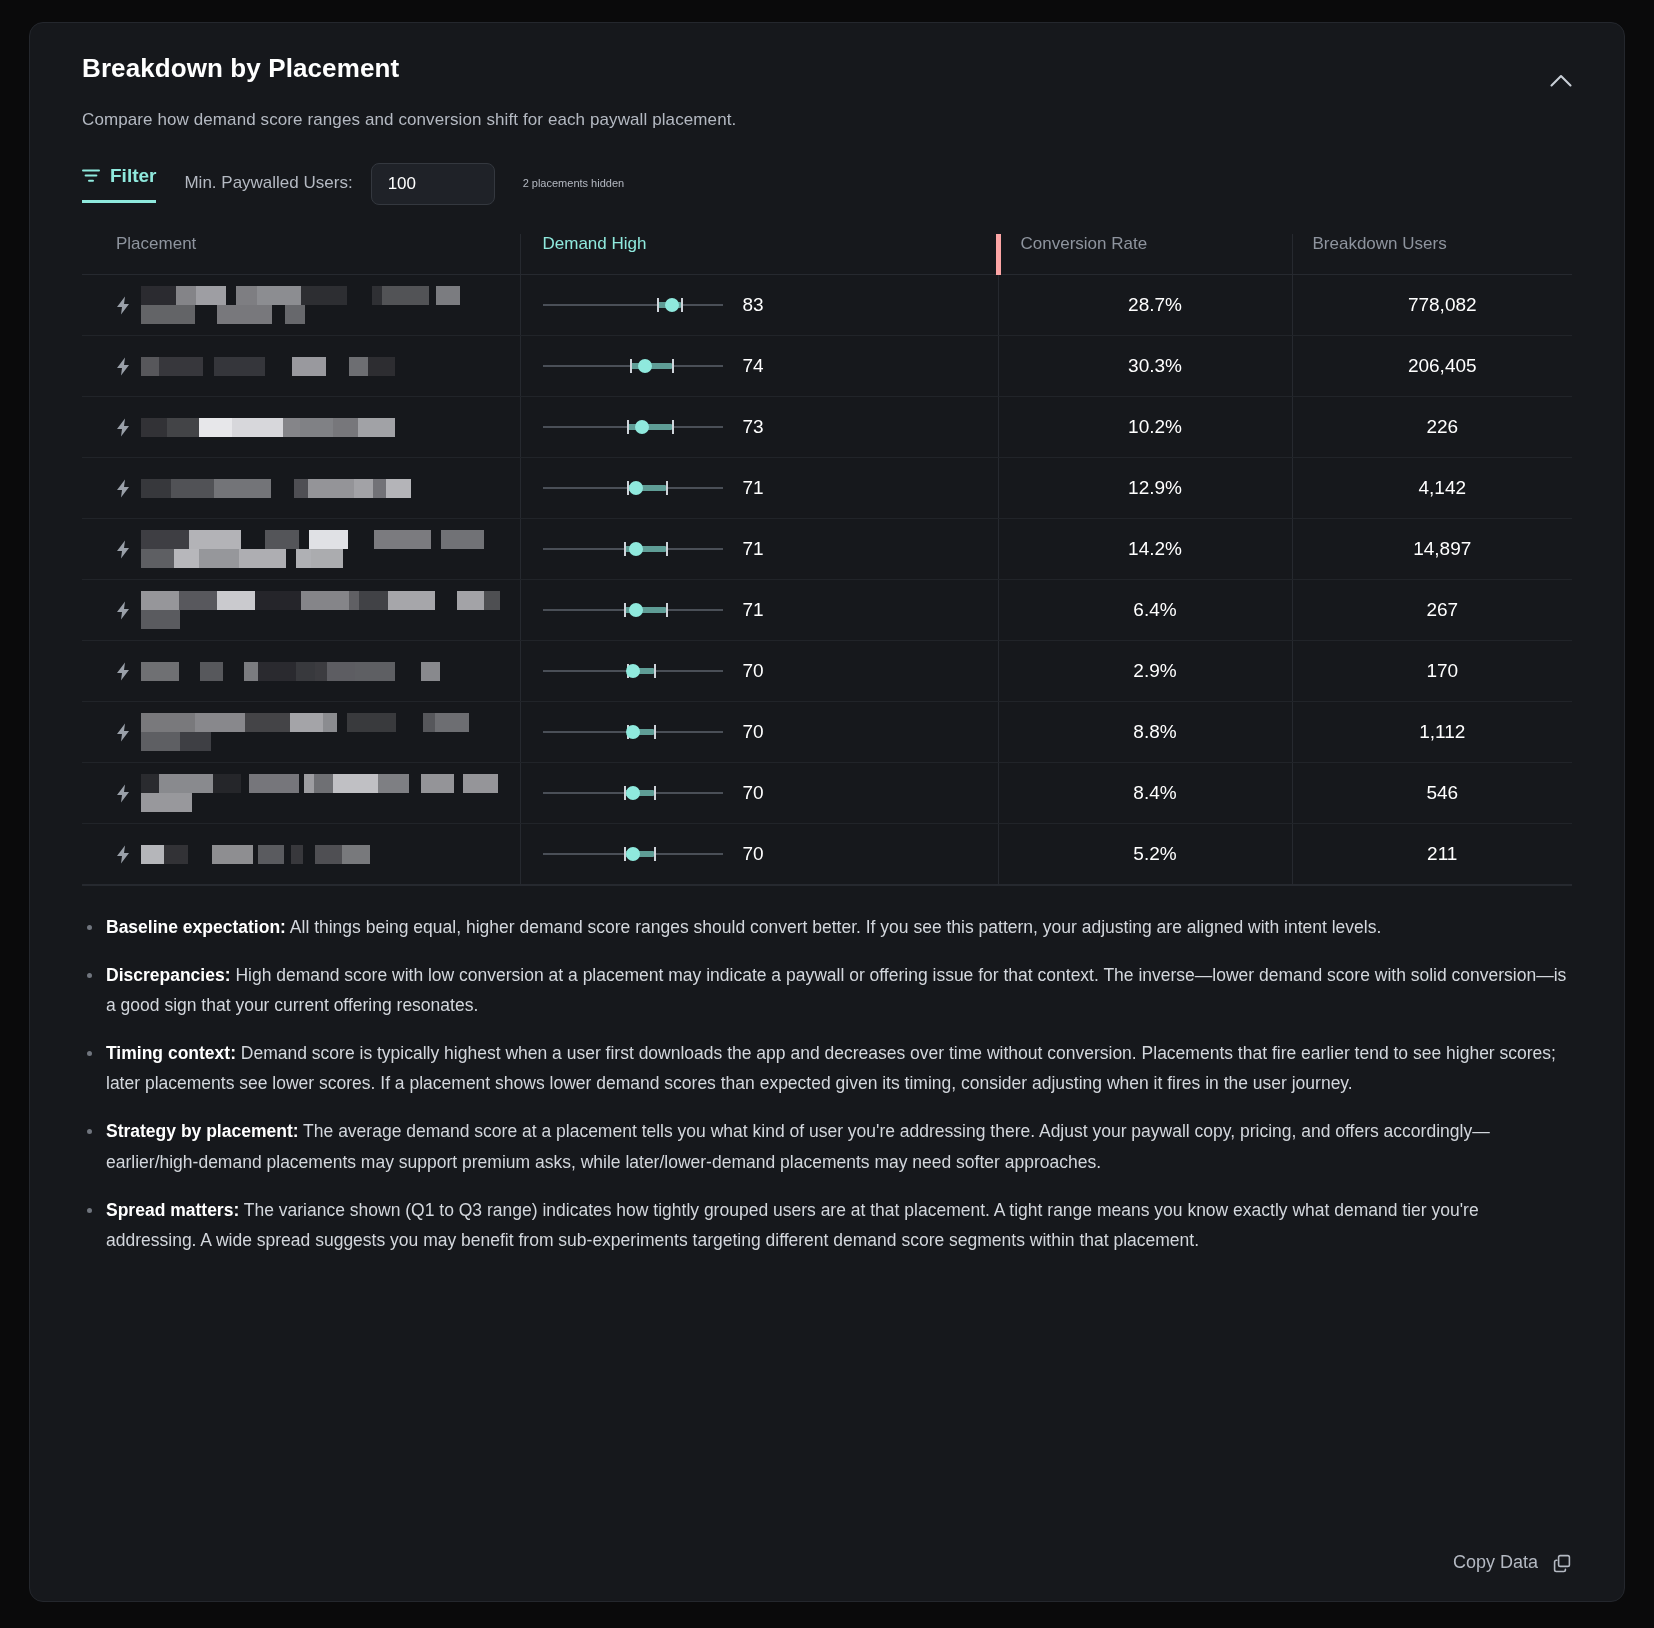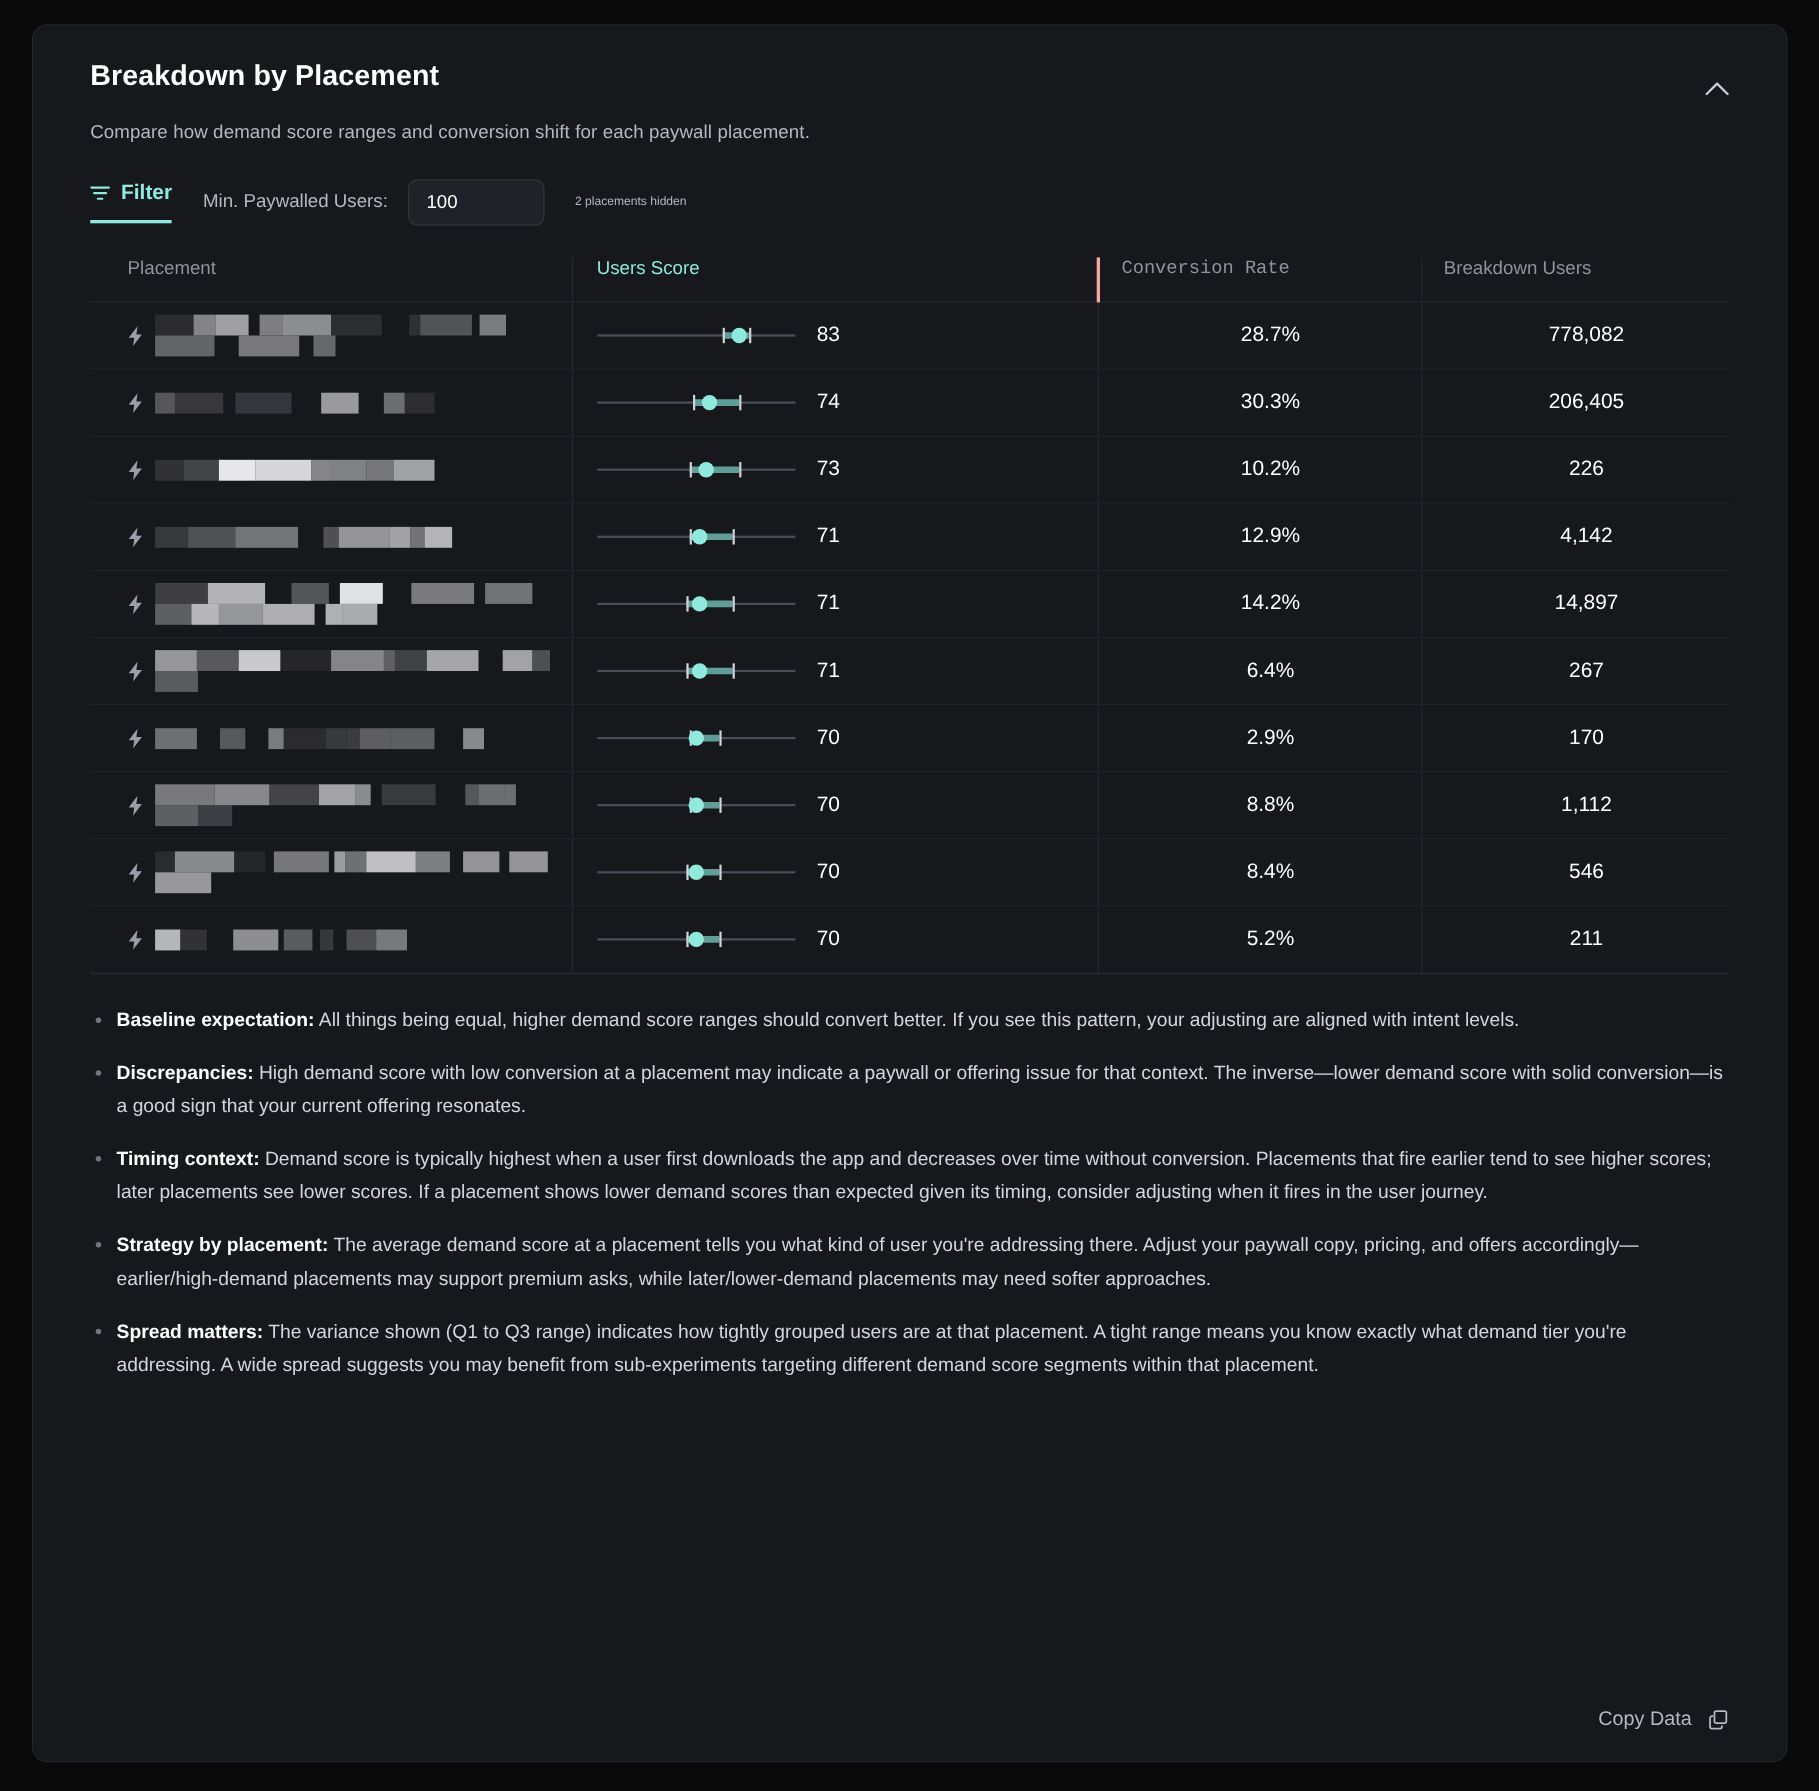--- a/index.html
+++ b/index.html
@@ -115,21 +115,21 @@
     font-size: 17px;
     font-weight: 400;
     color: #8e949e;
     padding: 0 0 20px 0;
     border-bottom: 1px solid #26292f;
     vertical-align: bottom;
   }
   thead th.sorted { color: #8fe9dd; }
   thead th.c-placement { width: 438px; padding-left: 34px; }
   thead th.c-demand    { width: 478px; padding-left: 22px; border-left: 1px solid #26292f; }
-  thead th.c-conv      { width: 294px; padding-left: 20px; border-left: 3px solid #fca5a5; font-family: Liberation Mono, monospace; }
+  thead th.c-conv      { width: 294px; padding-left: 20px; border-left: 5px solid #fca5a5; }
   thead th.c-users     { padding-left: 20px; border-left: 1px solid #26292f; }
 
   tbody td {
     border-bottom: 1px solid #212429;
     height: 61px;
     vertical-align: middle;
     font-size: 19px;
     color: #ffffff;
     text-align: center;
   }
@@ -277,21 +277,21 @@
 
       <span class="hidden-count">2 placements hidden</span>
     </div>
   </div>
 
   <div class="table-wrap">
     <table>
       <thead>
         <tr>
           <th class="c-placement">Placement</th>
-          <th class="c-demand sorted">Users Score</th>
+          <th class="c-demand sorted">Demand High</th>
           <th class="c-conv">Conversion Rate</th>
           <th class="c-users">Breakdown Users</th>
         </tr>
       </thead>
       <tbody id="table-body">
           <tr>
             <td class="c-placement">
               <div class="placement-cell">
                 <span>
                   <svg class="bolt-icon" width="15" height="19" viewBox="0 0 15 19" aria-hidden="true">

